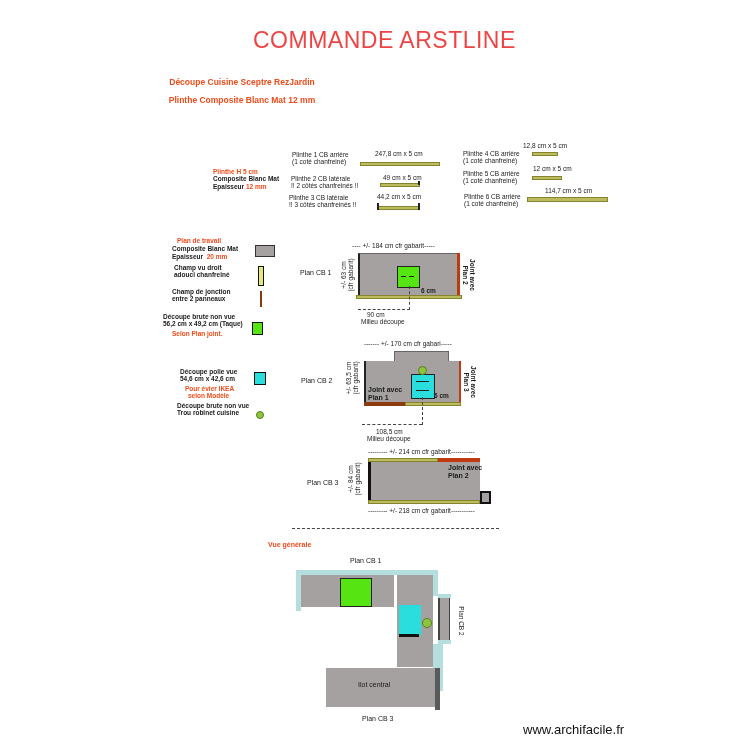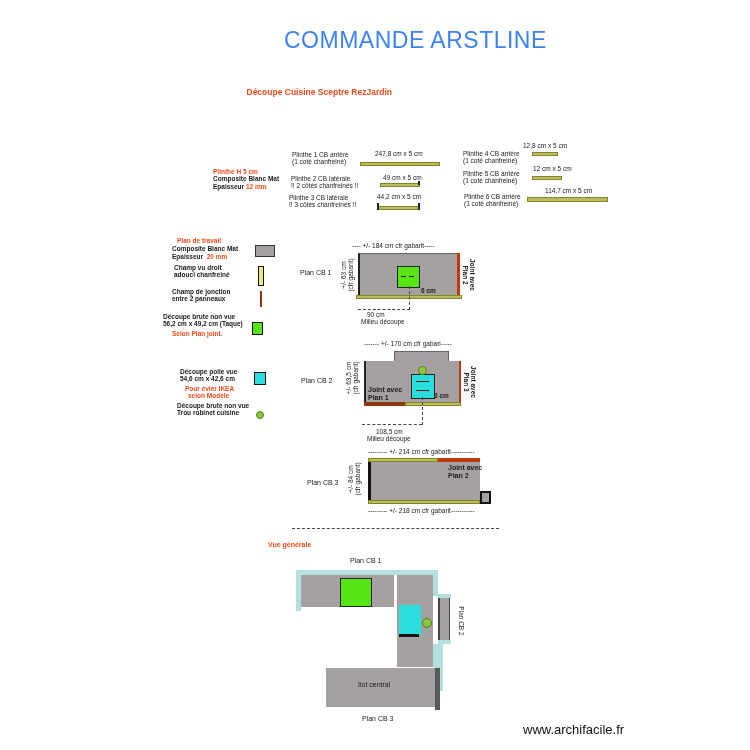--- a/index.html
+++ b/index.html
@@ -3,42 +3,43 @@
 <meta charset="utf-8">
 <style>
   html,body{margin:0;padding:0;background:#fff;}
   #canvas{position:relative;width:750px;height:750px;background:#ffffff;overflow:hidden;
           font-family:"Liberation Sans", sans-serif;color:#1a1a1a;}
   .abs{position:absolute;}
   .t6{font-size:6.5px;line-height:1.12;}
   .t7{font-size:7px;line-height:1.12;}
   .b{font-weight:bold;}
   .orange{color:#ee4b1a;}
-  .center{text-align:right;margin-top:10px;}
+  .center{text-align:center;}
   .nw{white-space:nowrap;}
   .rotl{position:absolute;transform:translate(-50%,-50%) rotate(-90deg);font-size:6.5px;
         line-height:1.15;text-align:center;white-space:nowrap;}
   .rotr{position:absolute;transform:translate(-50%,-50%) rotate(90deg);font-size:6.5px;
         line-height:1.15;text-align:center;white-space:nowrap;}
   .olive{background:#bcbc5c;border:1px solid #84842e;box-sizing:border-box;}
   .gray-rect{background:#a6a1a1;box-sizing:border-box;}
   .dashh{border-top:1px dashed #444;}
   .dashv{border-left:1px dashed #444;}
   .mark{position:absolute;height:1px;background:#222;}
-  .title{font-size:23px;letter-spacing:0.5px;color:#3b82f6;margin-left:31px;}
+  .title{font-size:23px;letter-spacing:0.5px;color:#ef4444;}
 </style>
 </head>
 <body>
 
 <div id="canvas">
 
   <div class="abs title nw" style="left:253px;top:27px;">COMMANDE ARSTLINE</div>
   <div class="abs orange b center" style="left:92px;top:77px;width:300px;font-size:8.5px;">
     <div>Découpe Cuisine Sceptre RezJardin</div>
     <div style="height:8px;"></div>
+    <div>Plinthe Composite Blanc Mat 12 mm</div>
   </div>
 
   <div class="abs t6 b" style="left:213px;top:168px;">
     <div class="orange">Plinthe H 5 cm</div>
     <div>Composite Blanc Mat</div>
     <div><span>Epaisseur</span> <span class="orange">12 mm</span></div>
   </div>
 
   <div class="abs t6" style="left:292px;top:151px;">
     <div>Plinthe 1 CB arrière</div>

